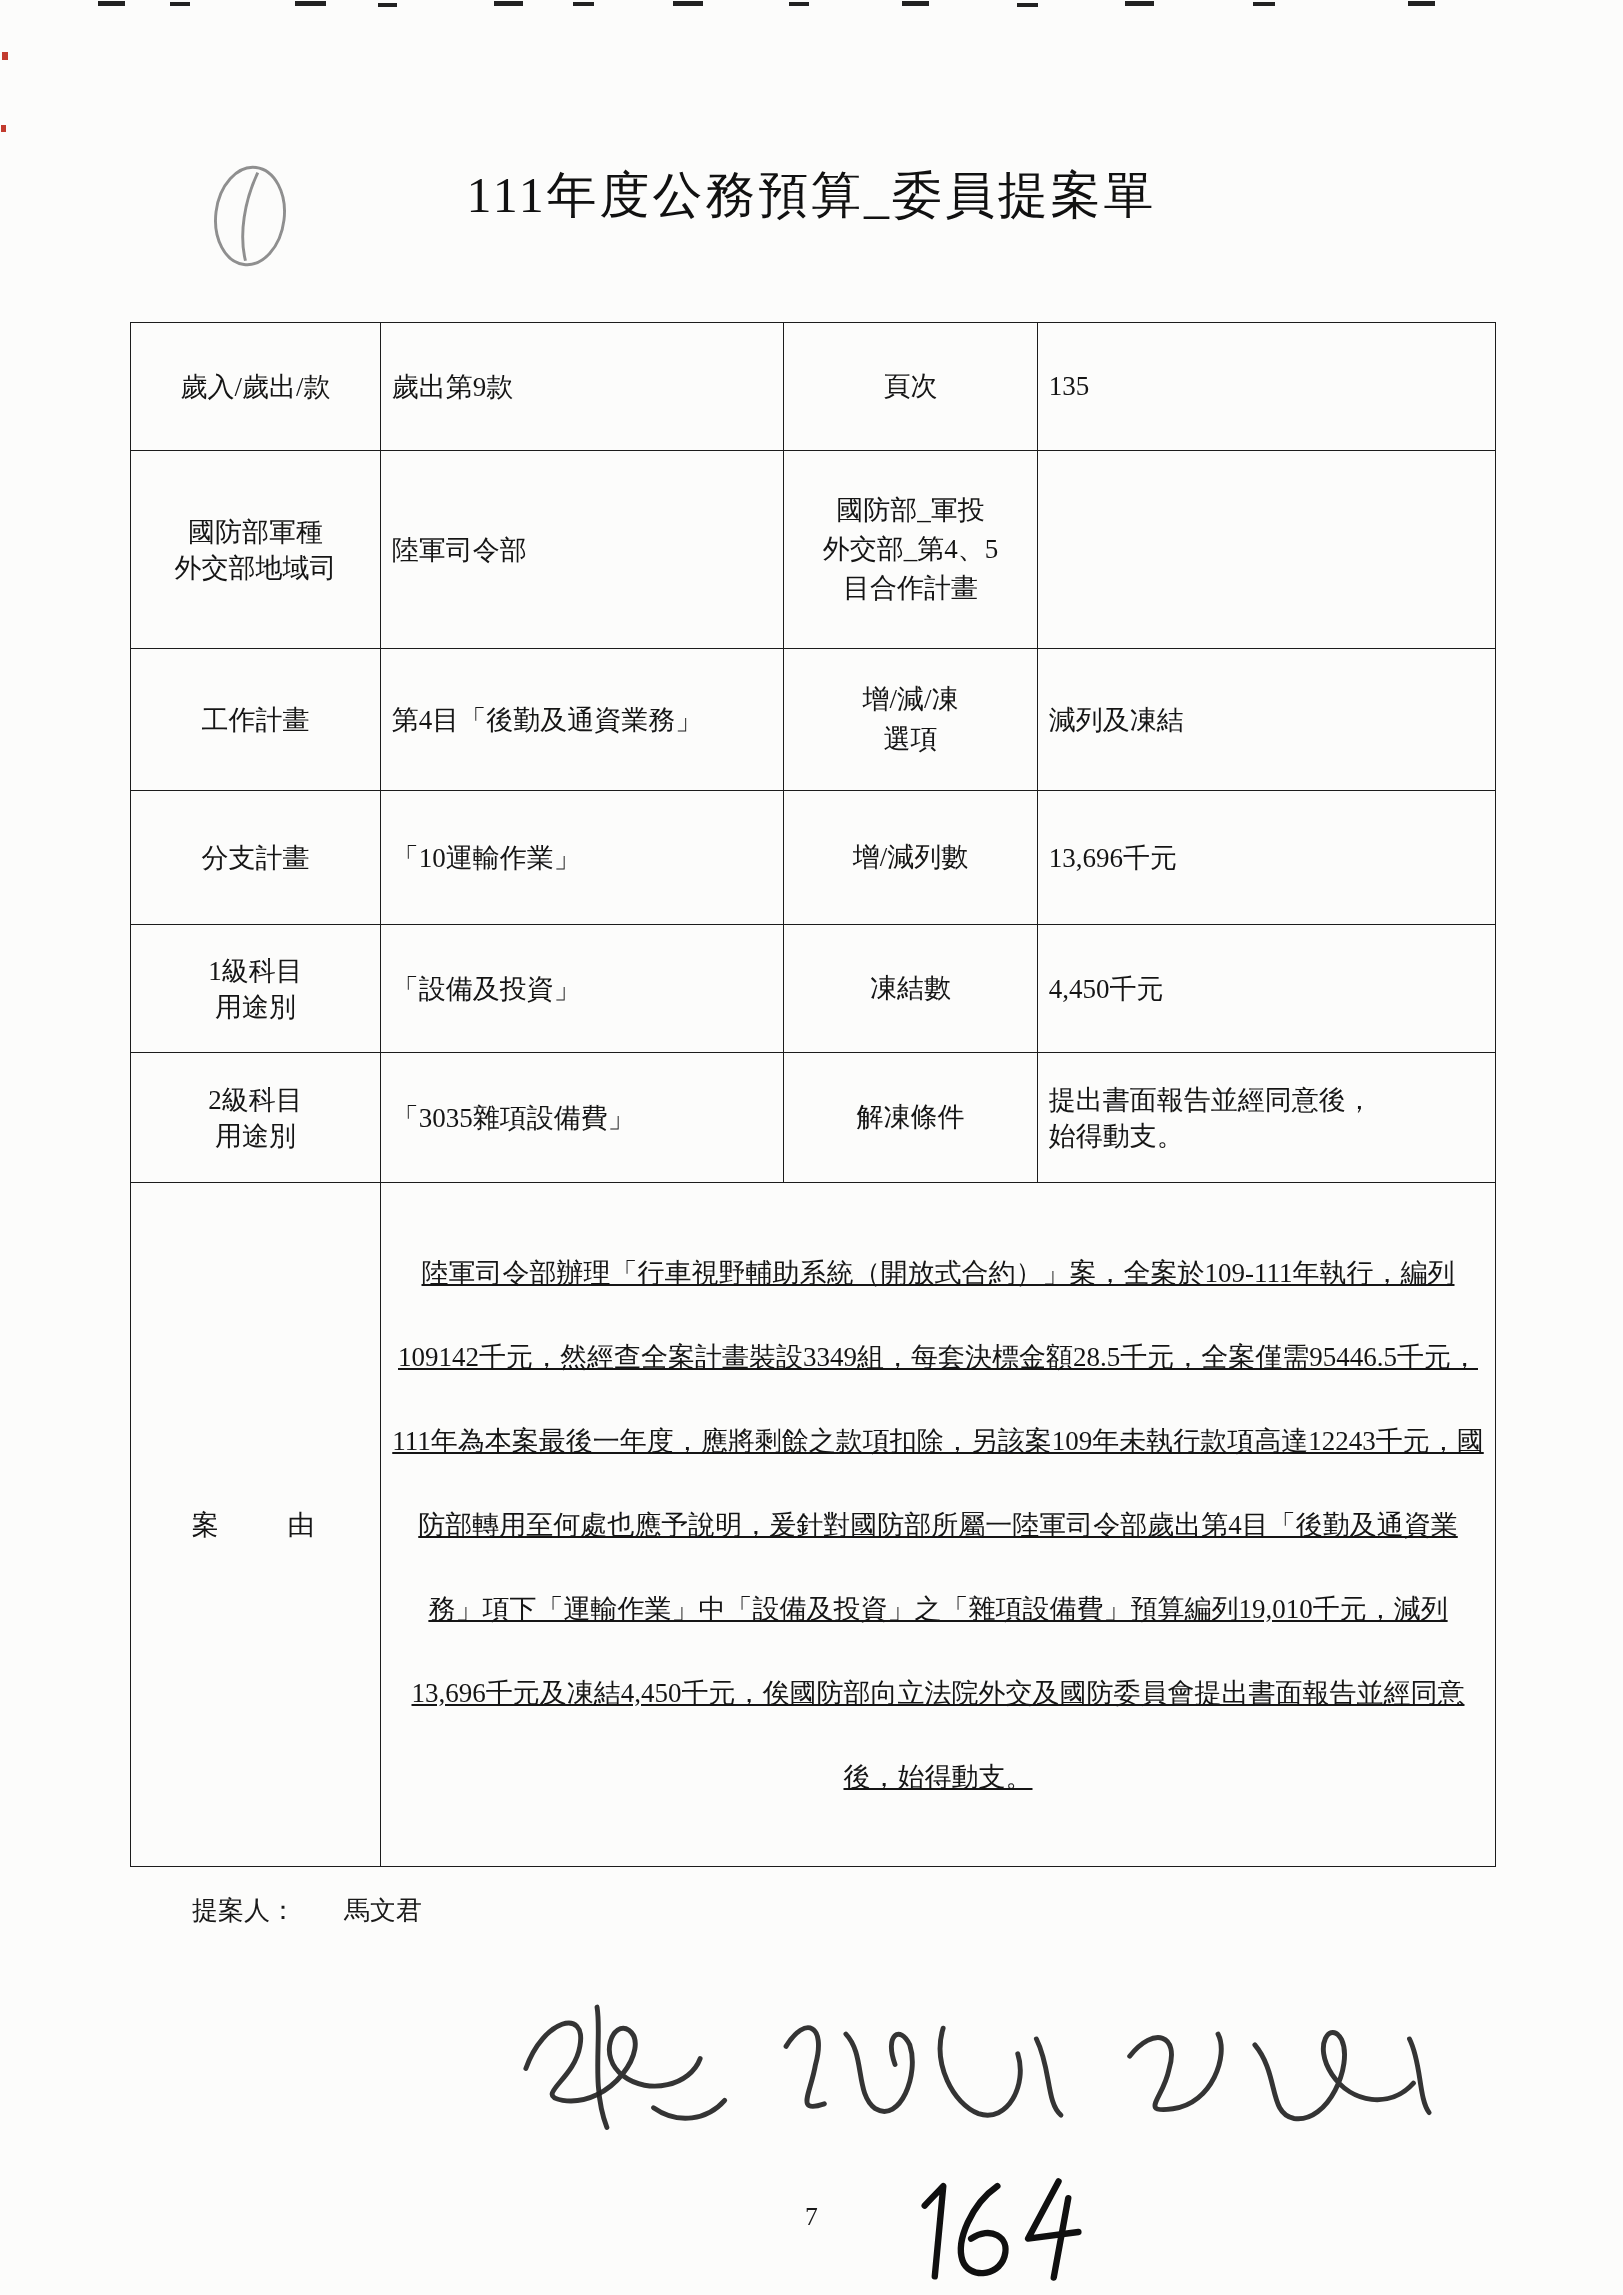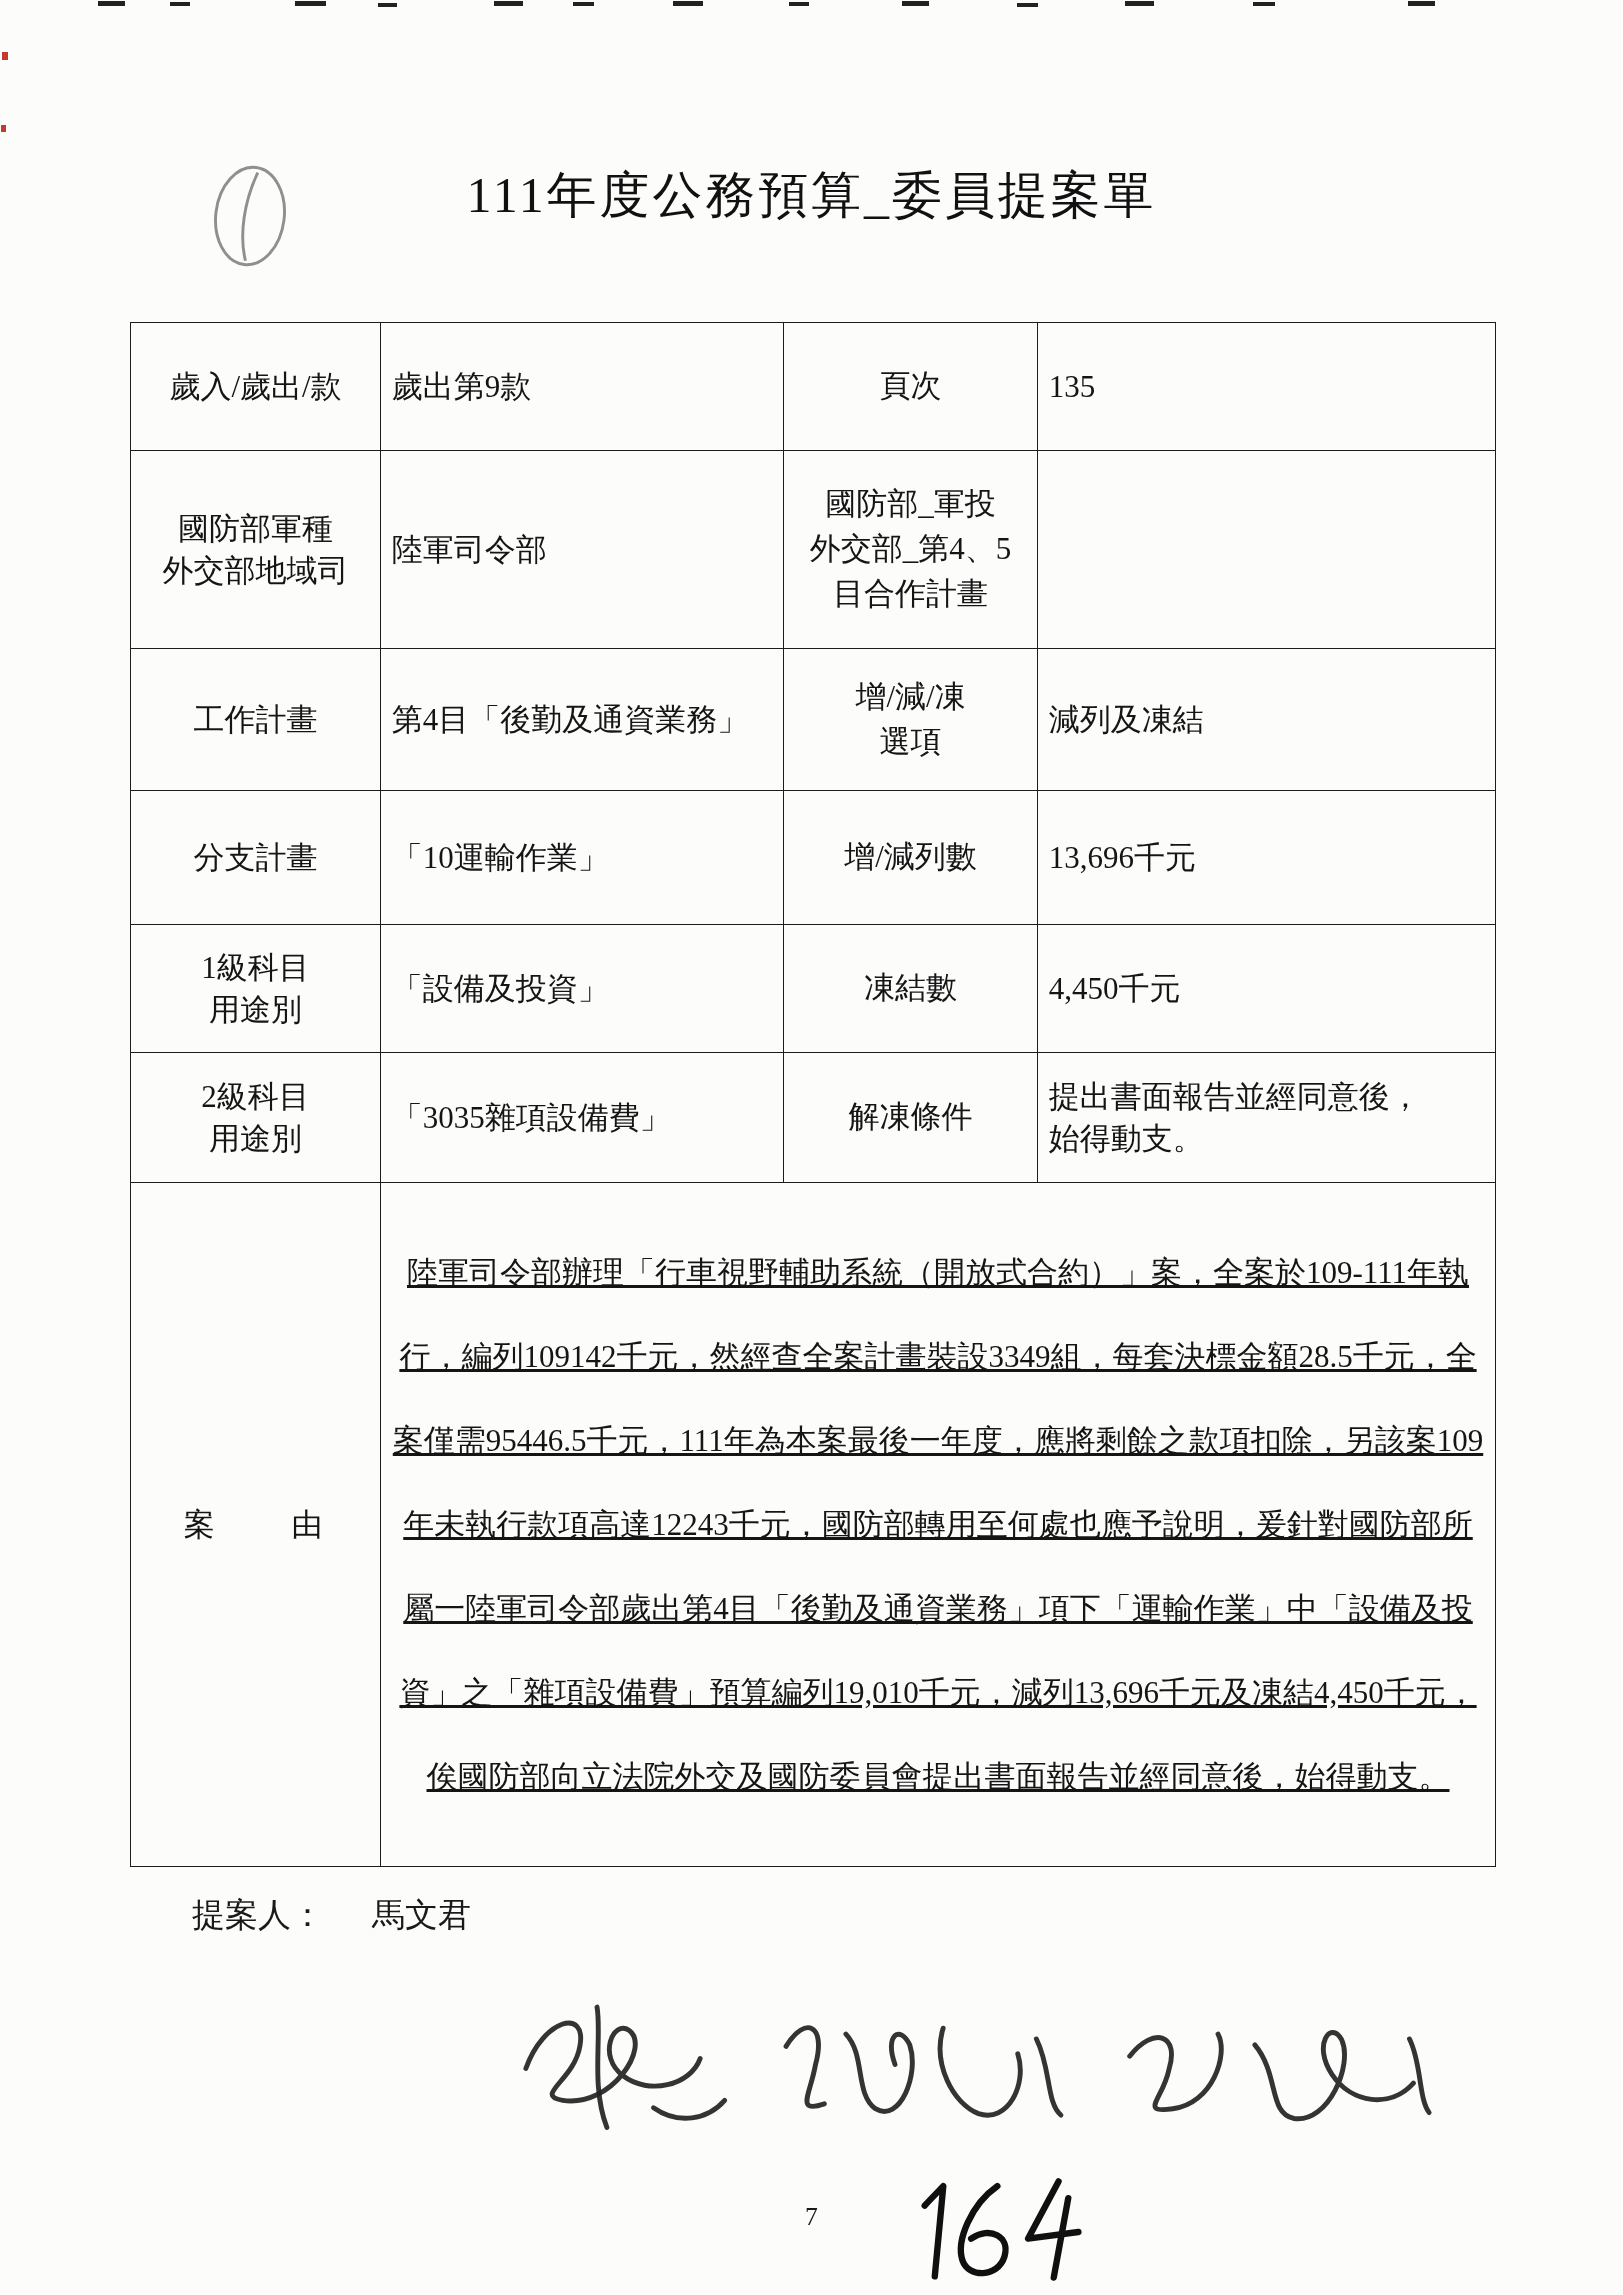--- a/index.html
+++ b/index.html
@@ -18,42 +18,42 @@
   
   .title{
     padding-top:162px;text-align:center;font-size:50px;letter-spacing:2.9px;
     font-weight:500;color:#111;
   }
   
   table.main{
     border-collapse:collapse;margin:93px 0 0 130px;width:1364px;table-layout:fixed;
   }
   table.main td{
-    border:1.5px solid #1c1c1c;font-size:31px;color:#151515;
+    border:1.5px solid #1c1c1c;font-size:27px;color:#151515;
     white-space:pre-line;vertical-align:middle;padding:4.9px 10.8px;
     box-sizing:border-box;
   }
   td.lbl{text-align:center;padding:4.9px 3.9px;}
   td.val{text-align:left;}
   td.ctr{text-align:center;line-height:1.45;}
   tr.r1 td{height:128px;}
   tr.r2 td{height:128px;}
   tr.r3 td{height:198px;}
   tr.r4 td{height:142px;}
   tr.r5 td{height:134px;}
   tr.r6 td{height:128px;}
   tr.r7 td{height:130px;}
   tr.r8 td{height:684px;text-align:center;}
   td.case-label{text-align:center;font-size:27.5px;letter-spacing:4.9px;}
   td.case-body{
     vertical-align:top;padding:13.8px 16.7px 4.9px 14.7px;
     font-size:25.6px;line-height:84px;text-align:justify;text-decoration:underline;
   }
   
-  .proposer-line{margin:25.6px 0 0 192px;font-size:33px;display:flex;align-items:baseline;}
+  .proposer-line{margin:25.6px 0 0 192px;font-size:26px;display:flex;align-items:baseline;}
   .proposer-name{margin-left:48px;font-family:Liberation Serif, serif;}
   .signatures{position:absolute;left:496px;top:1985px;width:963px;height:162px;}
   .signatures path{fill:none;stroke:#232323;stroke-width:10;stroke-linecap:round;stroke-linejoin:round;opacity:.92;}
   .page-number{position:absolute;left:0;right:0;top:2202px;text-align:center;font-size:25.6px;}
   .hand-number{position:absolute;left:899px;top:2172px;width:211px;height:113px;transform:rotate(-3deg);}
   .hand-number path{fill:none;stroke:#101010;stroke-width:13;stroke-linecap:round;stroke-linejoin:round;}
   .circled-mark path, .circled-mark ellipse{fill:none;stroke:#8f8f8f;stroke-width:6;}
 </style>
 </head>
 <body>

